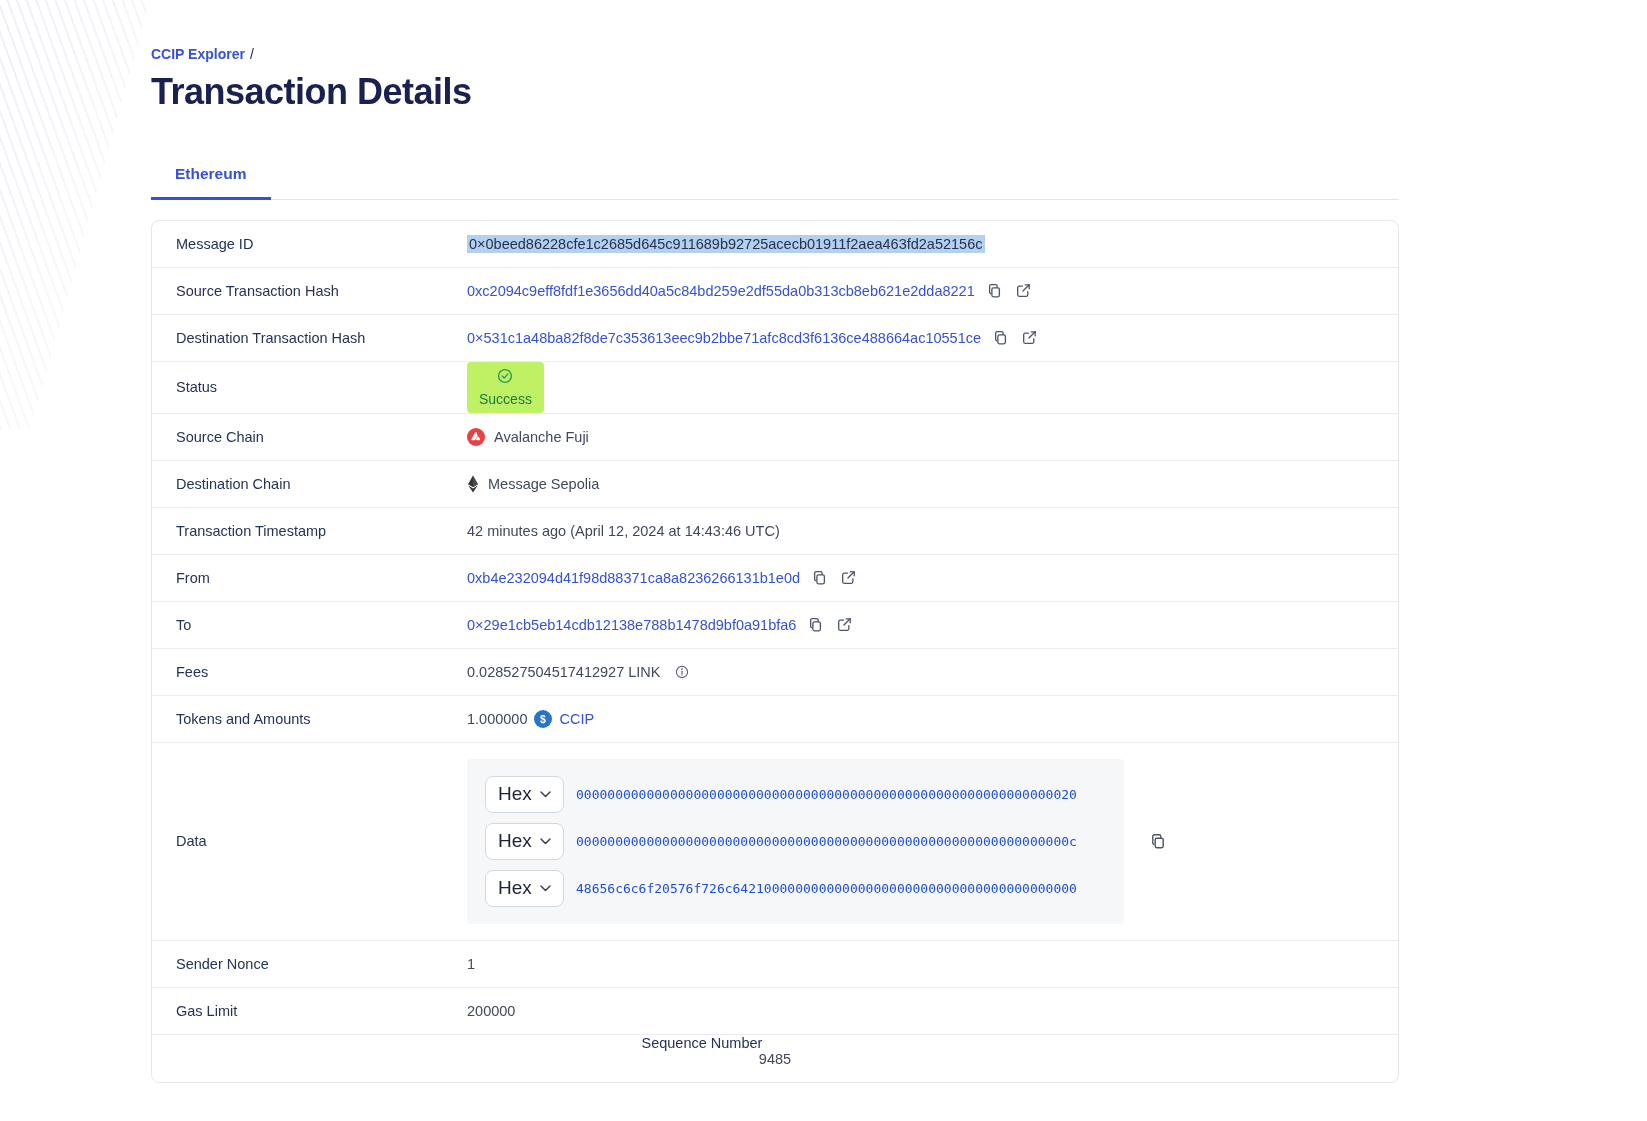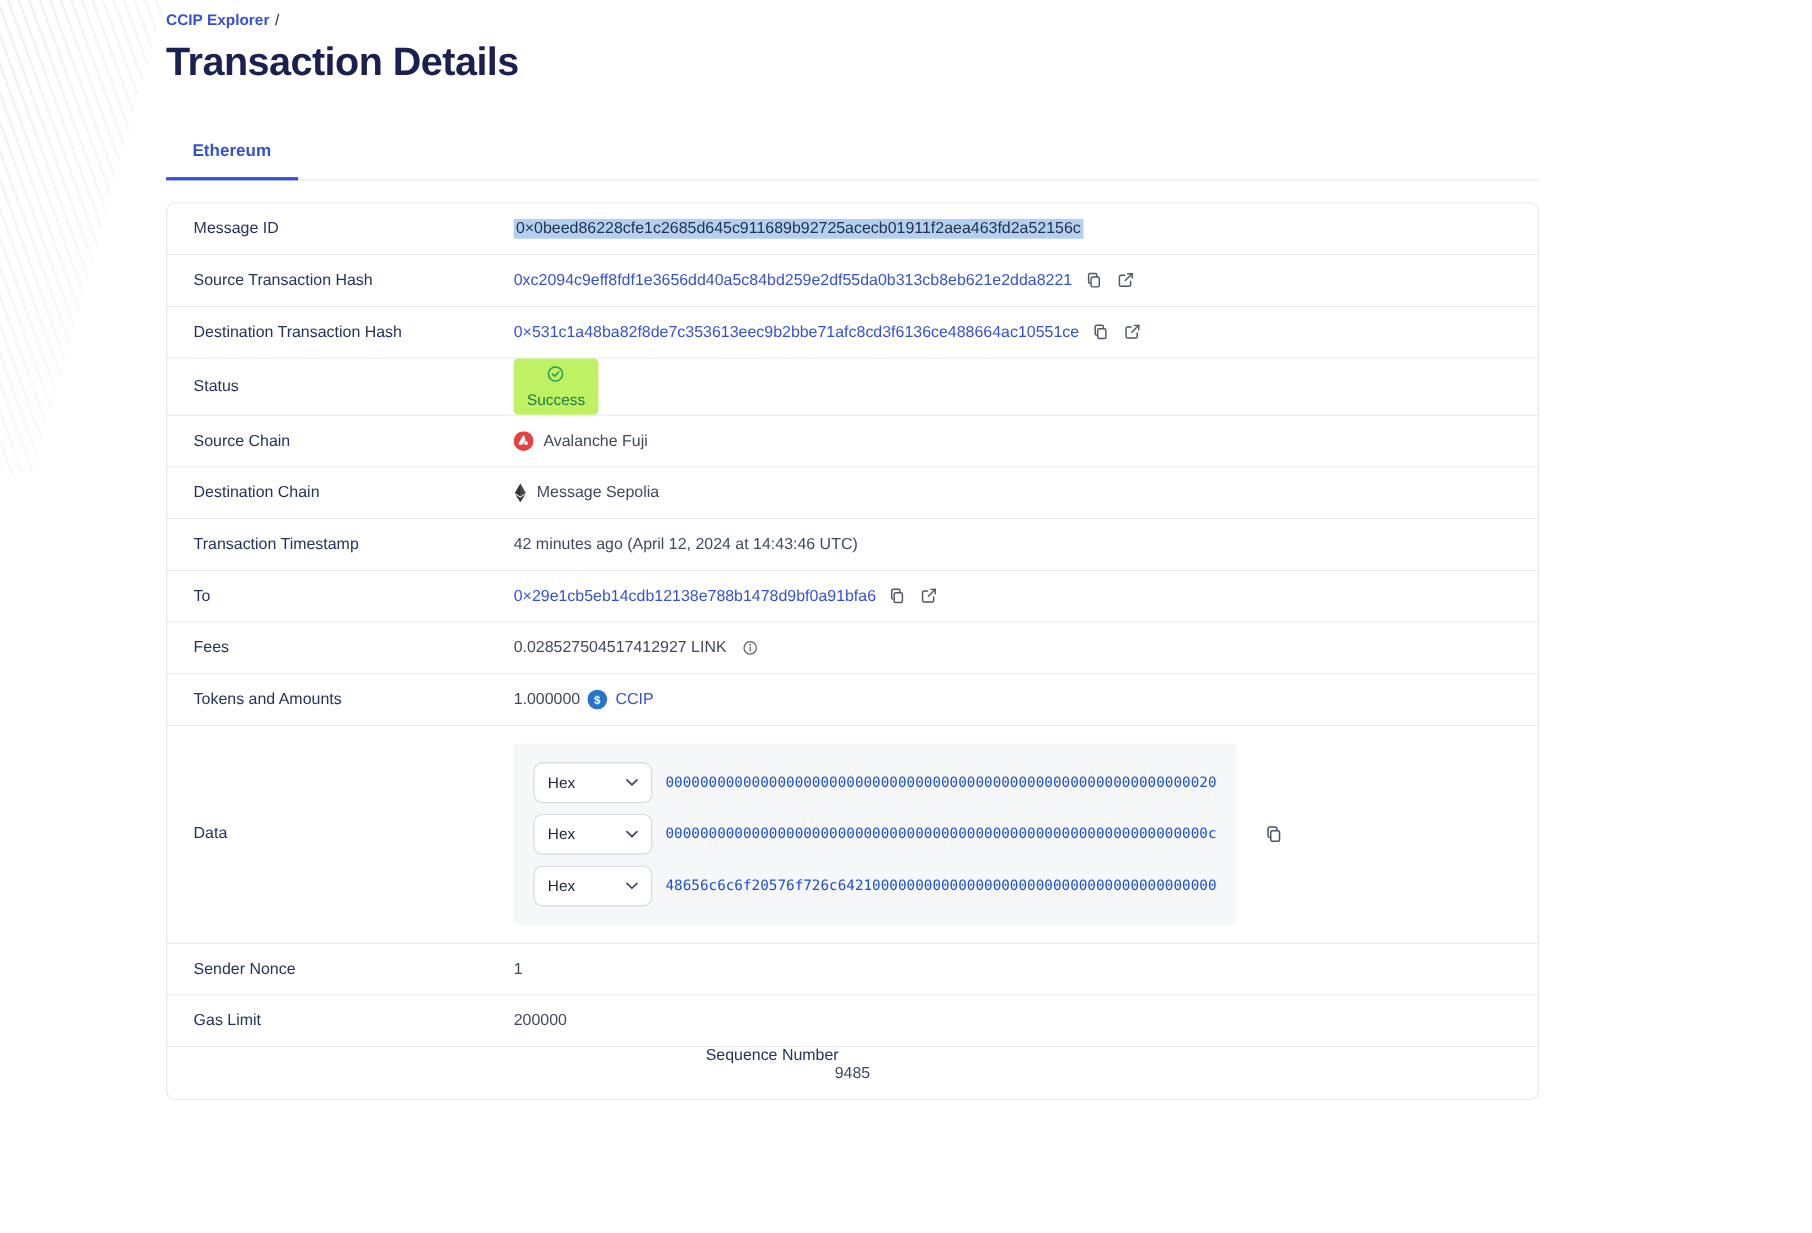--- a/index.html
+++ b/index.html
@@ -14,21 +14,21 @@
   
   .bg-decor{
     position:absolute; top:0; left:0; width:300px; height:430px;
     background:repeating-linear-gradient(70deg,#edf0f6 0 2px, transparent 2px 9px);
     clip-path:polygon(0 0, 150px 0, 30px 100%, 0 100%);
   }
   .bg-decor::after{
     content:""; position:absolute; inset:0;
     background:linear-gradient(115deg, rgba(255,255,255,0) 0%, #ffffff 80%);
   }
-  .container{ position:relative; margin-left:151px; width:1248px; padding-top:10px; }
+  .container{ position:relative; margin-left:151px; width:1248px; padding-top:10px;margin-top:36px; }
 
   .breadcrumb{ font-size:14px; line-height:1.2; }
   .breadcrumb a{ color:#3651d4; font-weight:700; text-decoration:none; cursor:pointer; }
   .breadcrumb .sep{ color:#1a2150; margin-left:5px; font-weight:400; }
 
   h1{ font-size:36px; font-weight:700; color:#1a2150; margin-top:8px; letter-spacing:-0.5px; }
 
   .tabs{ margin-top:42px; border-bottom:1px solid #e4e6eb; display:flex; }
   .tab{
     padding:10px 24px 14px; font-size:15.5px; font-weight:600;
@@ -69,24 +69,24 @@
   a.token-link{ color:#3651d4; text-decoration:none; font-weight:500; cursor:pointer; }
 
   .data-row{ padding:16px 0; }
   .data-value{ display:flex; align-items:center; }
   .data-panel{
     background:#f6f7f9; border-radius:4px; padding:17px 18px;
     display:flex; flex-direction:column; gap:10px; width:657px;
   }
   .data-line{ display:flex; align-items:center; gap:12px; }
   .select{
-    width:108px; height:37px; background:#ffffff;
+    width:79px; height:37px; background:#ffffff;
     border:1px solid #d4d8df; border-radius:8px;
     display:flex; align-items:center; justify-content:space-between;
-    padding:0 12px; font-size:14px; color:#1d2433; cursor:pointer; flex-shrink:0;
+    padding:0 12px; font-size:19px; color:#1d2433; cursor:pointer; flex-shrink:0;
   }
   .hex{
     font-family:"DejaVu Sans Mono", monospace;
     font-size:13px; color:#1d4ed8; white-space:nowrap;
   }
   .data-copy{ margin-left:18px; }
 </style>
 </head>
 <body>
 
@@ -189,20 +189,39 @@
       </div>
     </div>
 
     <div class="row">
       <div class="row-label">Transaction Timestamp</div>
       <div class="row-value">
         <span>42 minutes ago (April 12, 2024 at 14:43:46 UTC)</span>
       </div>
     </div>
 
+    <div class="row">
+      <div class="row-label">From</div>
+      <div class="row-value">
+        <a class="hash" href="#">0xb4e232094d41f98d88371ca8a8236266131b1e0d</a>
+        <button class="icon-btn" title="">
+          <svg width="15" height="15" viewBox="0 0 16 16" fill="none" stroke="#4b5565" stroke-width="1.4" stroke-linejoin="round">
+              <rect x="5.2" y="5.2" width="8" height="9.5" rx="1.6"></rect>
+              <path d="M10.8 5.2V3.4A1.6 1.6 0 0 0 9.2 1.8H4.4A1.6 1.6 0 0 0 2.8 3.4v6.4A1.6 1.6 0 0 0 4.4 11.4"></path>
+            </svg>
+        </button>
+        <button class="icon-btn" title="">
+          <svg width="15" height="15" viewBox="0 0 16 16" fill="none" stroke="#4b5565" stroke-width="1.4" stroke-linecap="round" stroke-linejoin="round">
+              <path d="M12.6 9.2v3.4a1.6 1.6 0 0 1-1.6 1.6H3.4a1.6 1.6 0 0 1-1.6-1.6V5a1.6 1.6 0 0 1 1.6-1.6h3.4"></path>
+              <path d="M9.8 1.9h4.3v4.3"></path>
+              <path d="M14.1 1.9 7.4 8.6"></path>
+            </svg>
+        </button>
+      </div>
+    </div>
 
     <div class="row">
       <div class="row-label">To</div>
       <div class="row-value">
         <a class="hash" href="#">0×29e1cb5eb14cdb12138e788b1478d9bf0a91bfa6</a>
         <button class="icon-btn" title="">
           <svg width="15" height="15" viewBox="0 0 16 16" fill="none" stroke="#4b5565" stroke-width="1.4" stroke-linejoin="round">
               <rect x="5.2" y="5.2" width="8" height="9.5" rx="1.6"></rect>
               <path d="M10.8 5.2V3.4A1.6 1.6 0 0 0 9.2 1.8H4.4A1.6 1.6 0 0 0 2.8 3.4v6.4A1.6 1.6 0 0 0 4.4 11.4"></path>
             </svg>

